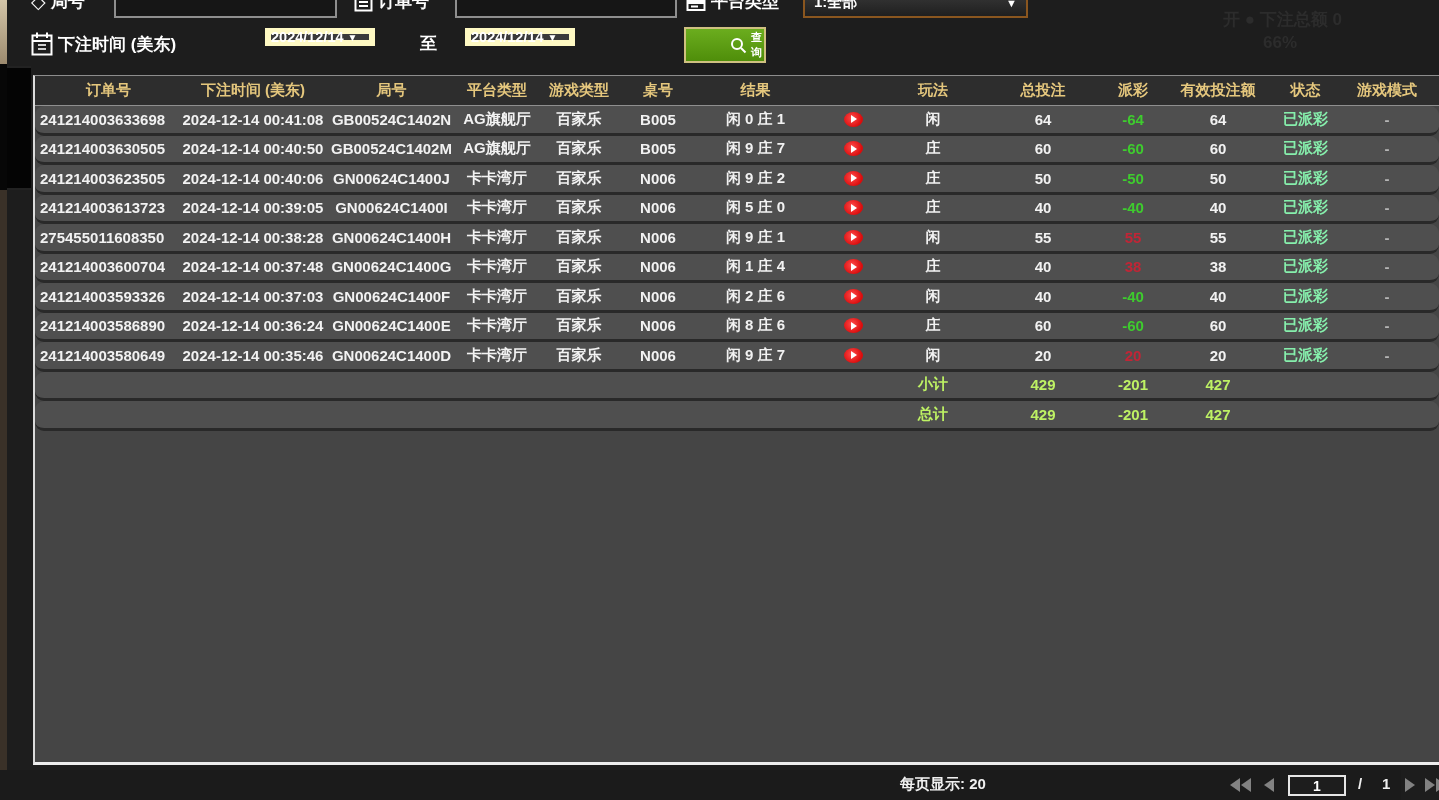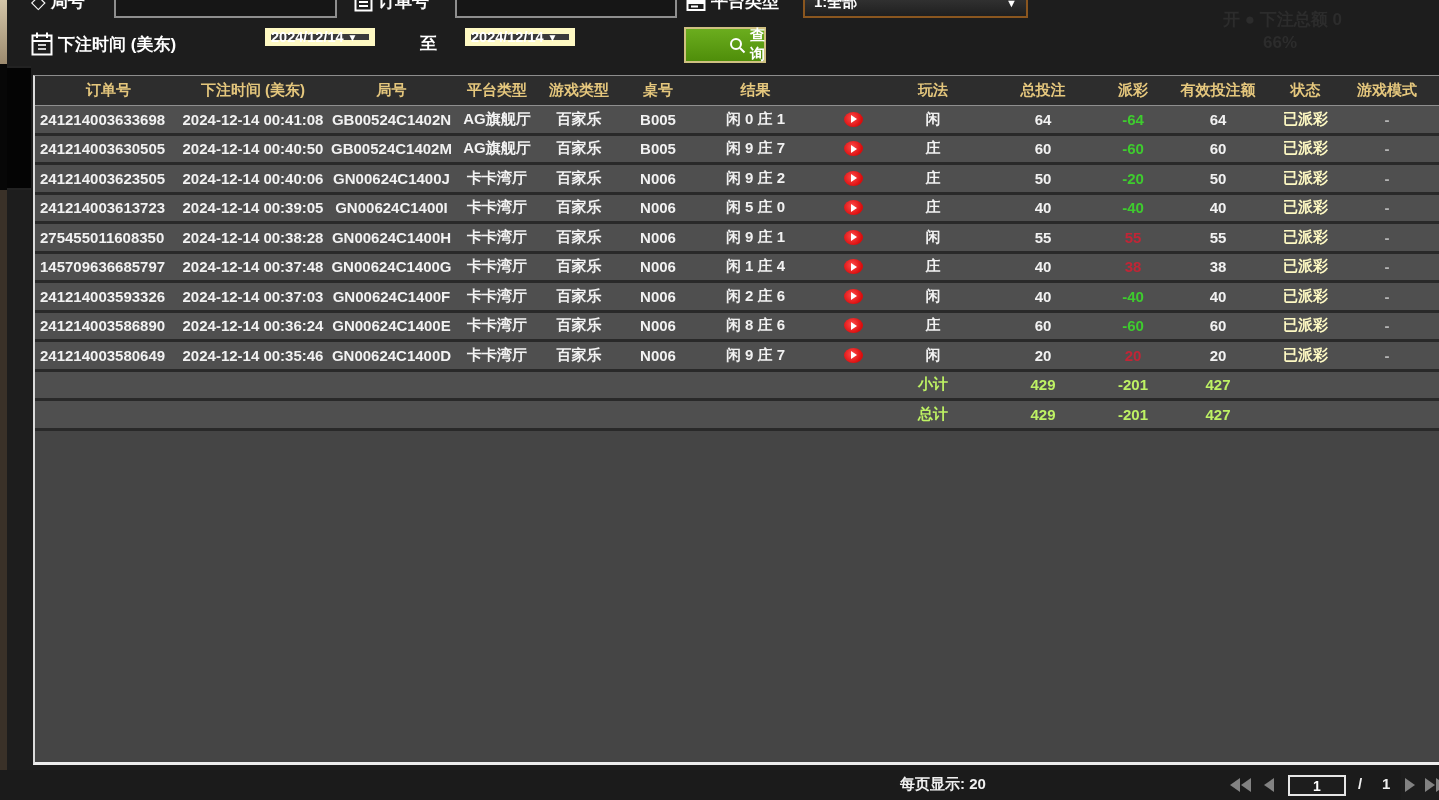--- a/index.html
+++ b/index.html
@@ -25,40 +25,40 @@
   .dropdown { position:absolute; height:31px; background:linear-gradient(180deg,#3c3c3c,#1f1f1f);
               border:2px solid #8a561f; color:#fff; font-size:15px; font-weight:700;
               display:flex; align-items:center; padding:0 9px; cursor:pointer; }
   .dropdown .dd-arrow { margin-left:auto; font-size:11px; color:#fff; }
   .datepick { position:absolute; height:18px; width:110px; background:#3a3a3a; border:6px solid #fef9c3;
               color:#fff; font-size:14.5px; font-weight:700; display:flex; align-items:center;
               justify-content:flex-start; gap:4px; cursor:pointer; }
   .datepick .dd-arrow { font-size:10px; }
   .query-btn { position:absolute; left:684px; top:27px; width:82px; height:36px;
                background:linear-gradient(180deg,#6bad1e,#4f8e0a); border:2px solid #cfc080;
-               color:#fff; font-size:15px; font-weight:700; display:flex; align-items:center;
+               color:#fff; font-size:11px; font-weight:700; display:flex; align-items:center;
                justify-content:center; gap:4px; cursor:pointer;padding-left:44px; }
 
   
   .btable { position:absolute; left:33px; top:75px; width:1406px; height:690px;
             background:#454545; border-left:2px solid #dcdcdc; border-top:1px solid #8d8d8d;
             border-bottom:3px solid #eeeeee; display:flex; flex-direction:column; overflow:hidden;
             --cols:147px 142px 135px 76px 88px 70px 125px 70px 90px 130px 50px 120px 55px 108px; }
   .thead { display:grid; grid-template-columns:var(--cols); height:30px; background:#2d2d2d;
            border-bottom:1px solid #8f8f8f; flex:0 0 auto; }
   .th { display:flex; align-items:center; justify-content:center; color:#e5c77d;
         font-size:15px; font-weight:700; white-space:nowrap; }
   .trow { display:grid; grid-template-columns:var(--cols); height:29.5px; background:#4f4f4f;
-          border-bottom:3px solid #292929; flex:0 0 auto; }
+          border-bottom:3px solid #292929; flex:0 0 auto;border-radius:9px; }
   .td { display:flex; align-items:center; justify-content:center; color:#f2f2f2;
         font-size:15px; font-weight:700; white-space:nowrap; overflow:hidden; }
   .c-order { justify-content:flex-start; padding-left:5px; }
   .pay-neg { color:#3ecc2e; }
   .pay-pos { color:#c12536; }
-  .st-green { color:#fef9c3; }
+  .st-green { color:#86efac; }
   .c-mode { color:#b5b5b5; }
   .sum-y { color:#bef264; }
   .play-btn { width:19px; height:15px; border-radius:50%; cursor:pointer;
               background:radial-gradient(circle at 42% 40%, #ff4a4a, #da0c0c 70%);
               display:flex; align-items:center; justify-content:center; }
   .play-tri { width:0; height:0; border-top:4px solid transparent; border-bottom:4px solid transparent;
               border-left:6px solid #fff; margin-left:2px; }
   .tfill { flex:1 1 auto; background:#454545; }
 
   
@@ -224,21 +224,21 @@
     <div class="td">百家乐</div>
     <div class="td">N006</div>
     <div class="td">闲 9 庄 2</div>
     <div class="td">
       <span class="play-btn">
               <span class="play-tri"></span>
             </span>
     </div>
     <div class="td">庄</div>
     <div class="td">50</div>
-    <div class="td pay-neg">-20</div>
+    <div class="td pay-neg">-50</div>
     <div class="td">50</div>
     <div class="td st-green">已派彩</div>
     <div class="td c-mode">-</div>
   </div>
 
   <div class="trow">
     <div class="td c-order">241214003613723</div>
     <div class="td">2024-12-14 00:39:05</div>
     <div class="td">GN00624C1400I</div>
     <div class="td">卡卡湾厅</div>
@@ -273,21 +273,21 @@
     </div>
     <div class="td">闲</div>
     <div class="td">55</div>
     <div class="td pay-pos">55</div>
     <div class="td">55</div>
     <div class="td st-green">已派彩</div>
     <div class="td c-mode">-</div>
   </div>
 
   <div class="trow">
-    <div class="td c-order">145709636685797</div>
+    <div class="td c-order">241214003600704</div>
     <div class="td">2024-12-14 00:37:48</div>
     <div class="td">GN00624C1400G</div>
     <div class="td">卡卡湾厅</div>
     <div class="td">百家乐</div>
     <div class="td">N006</div>
     <div class="td">闲 1 庄 4</div>
     <div class="td">
       <span class="play-btn">
               <span class="play-tri"></span>
             </span>

